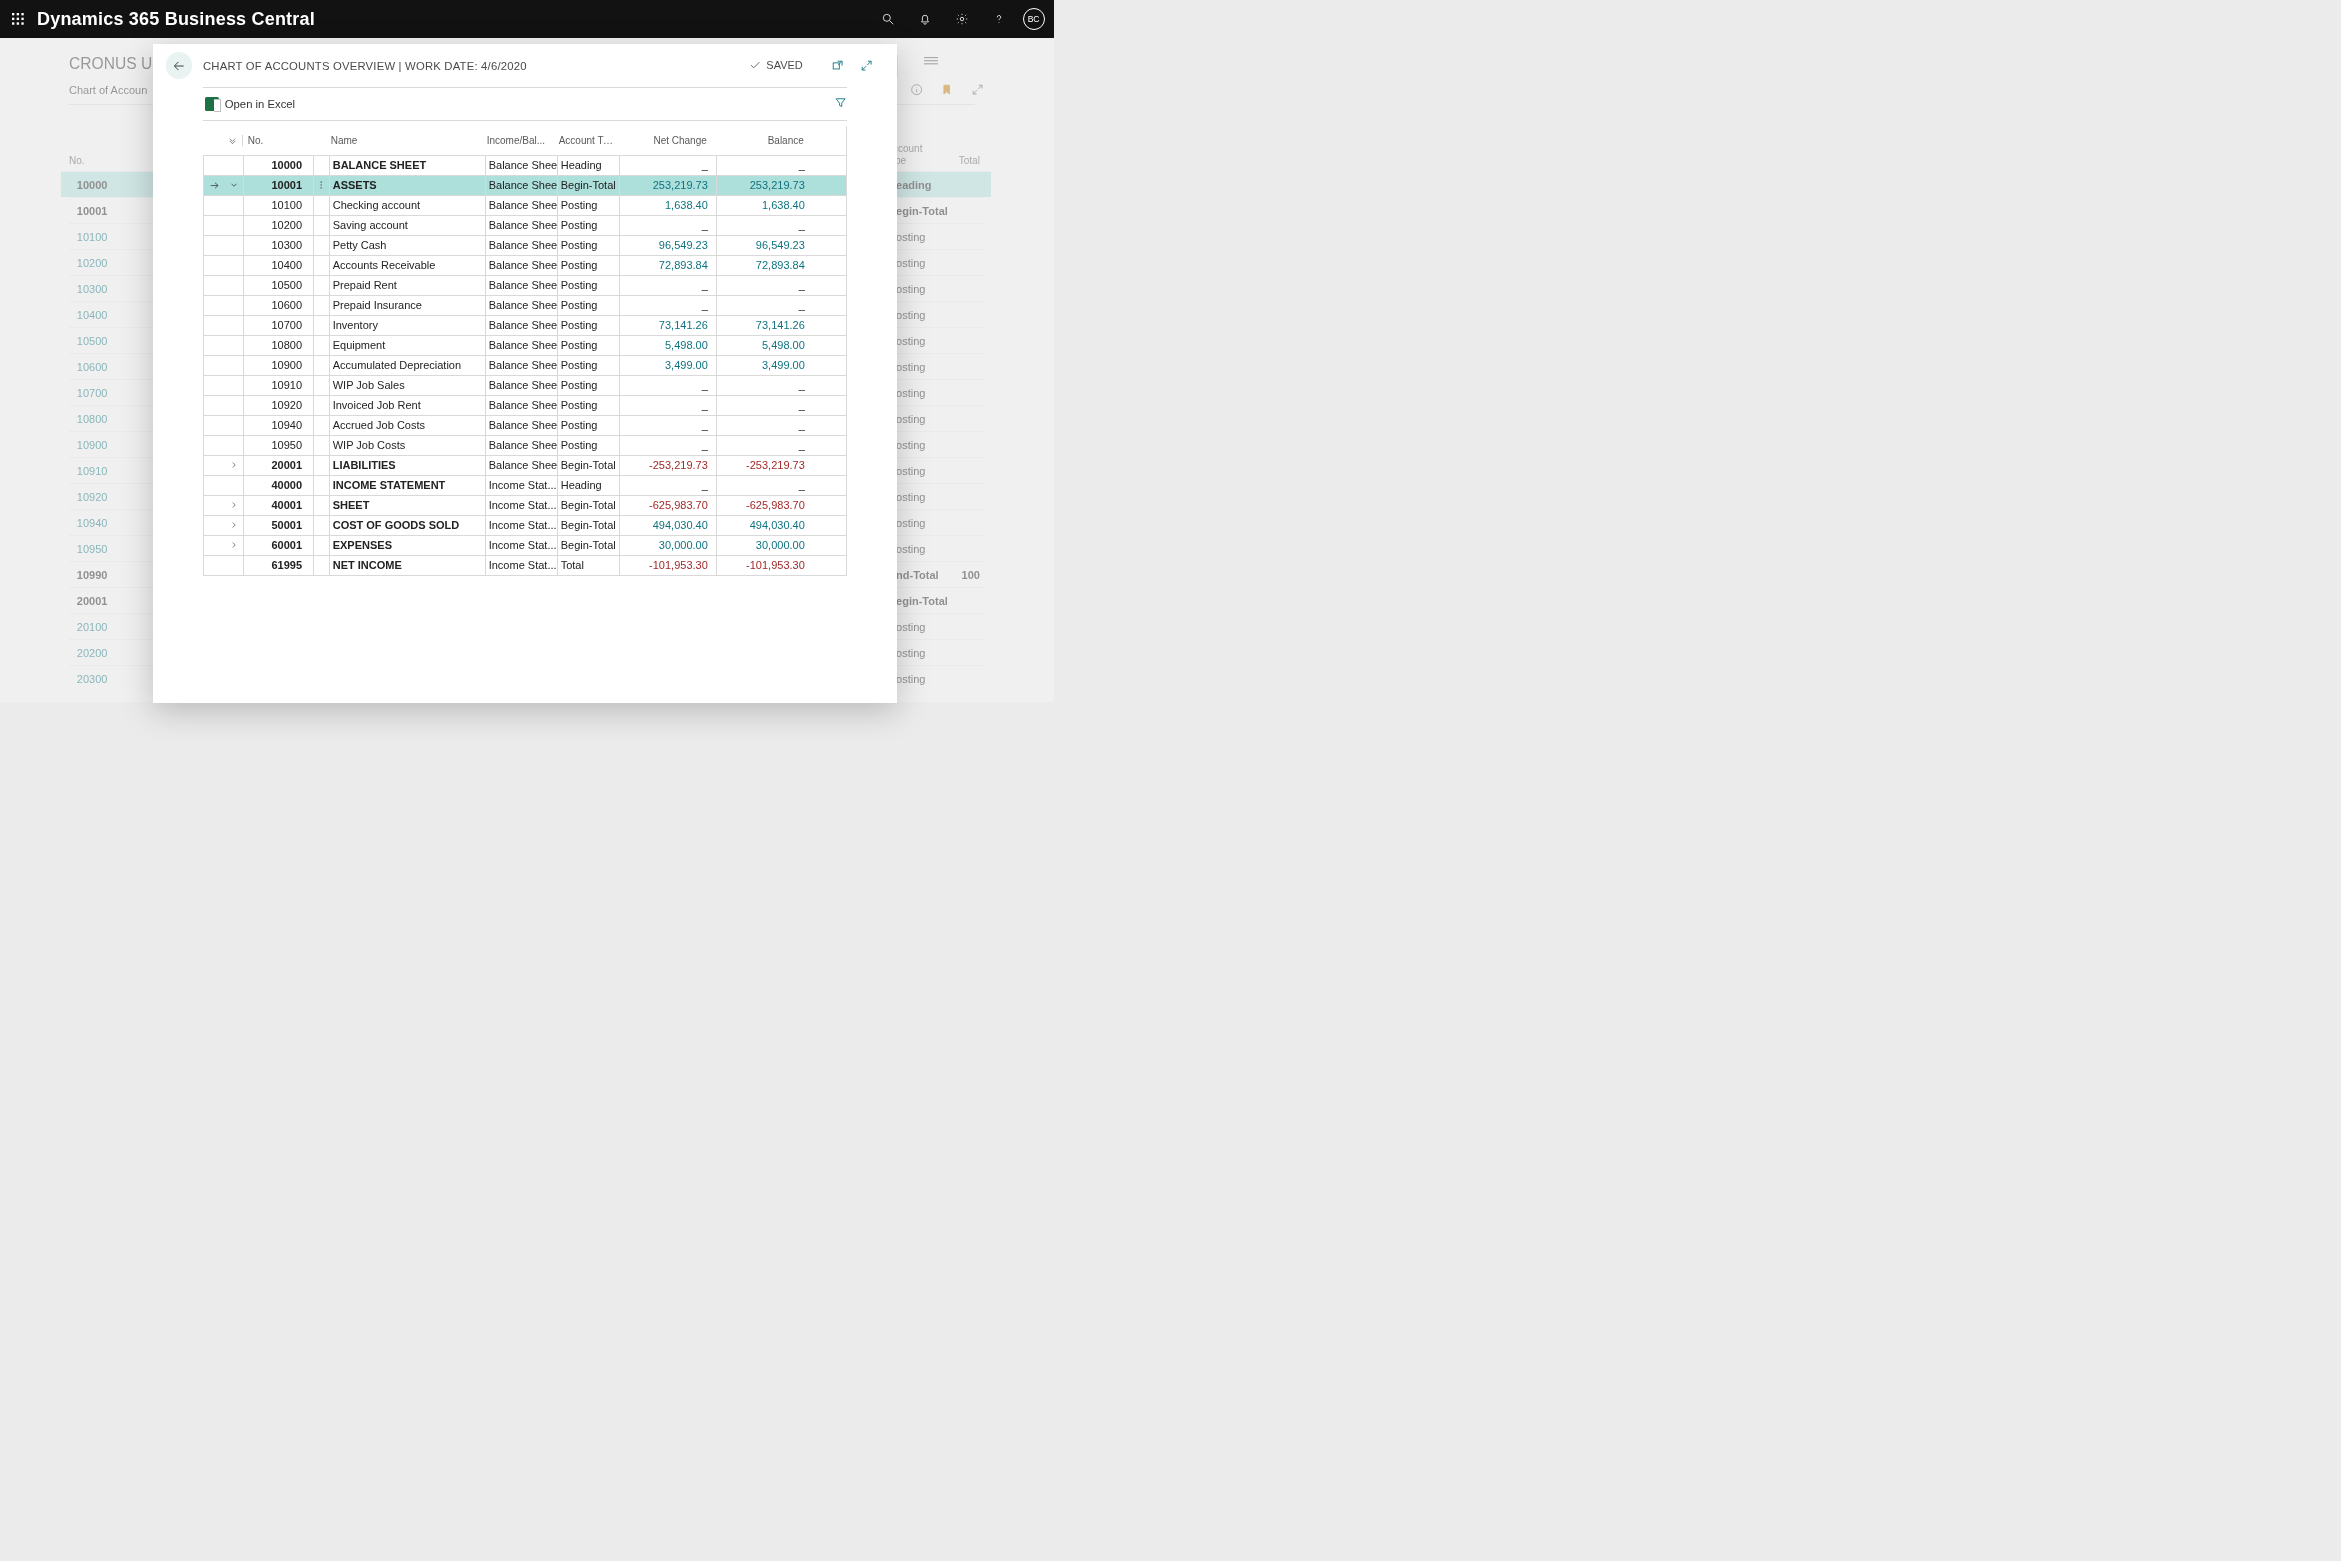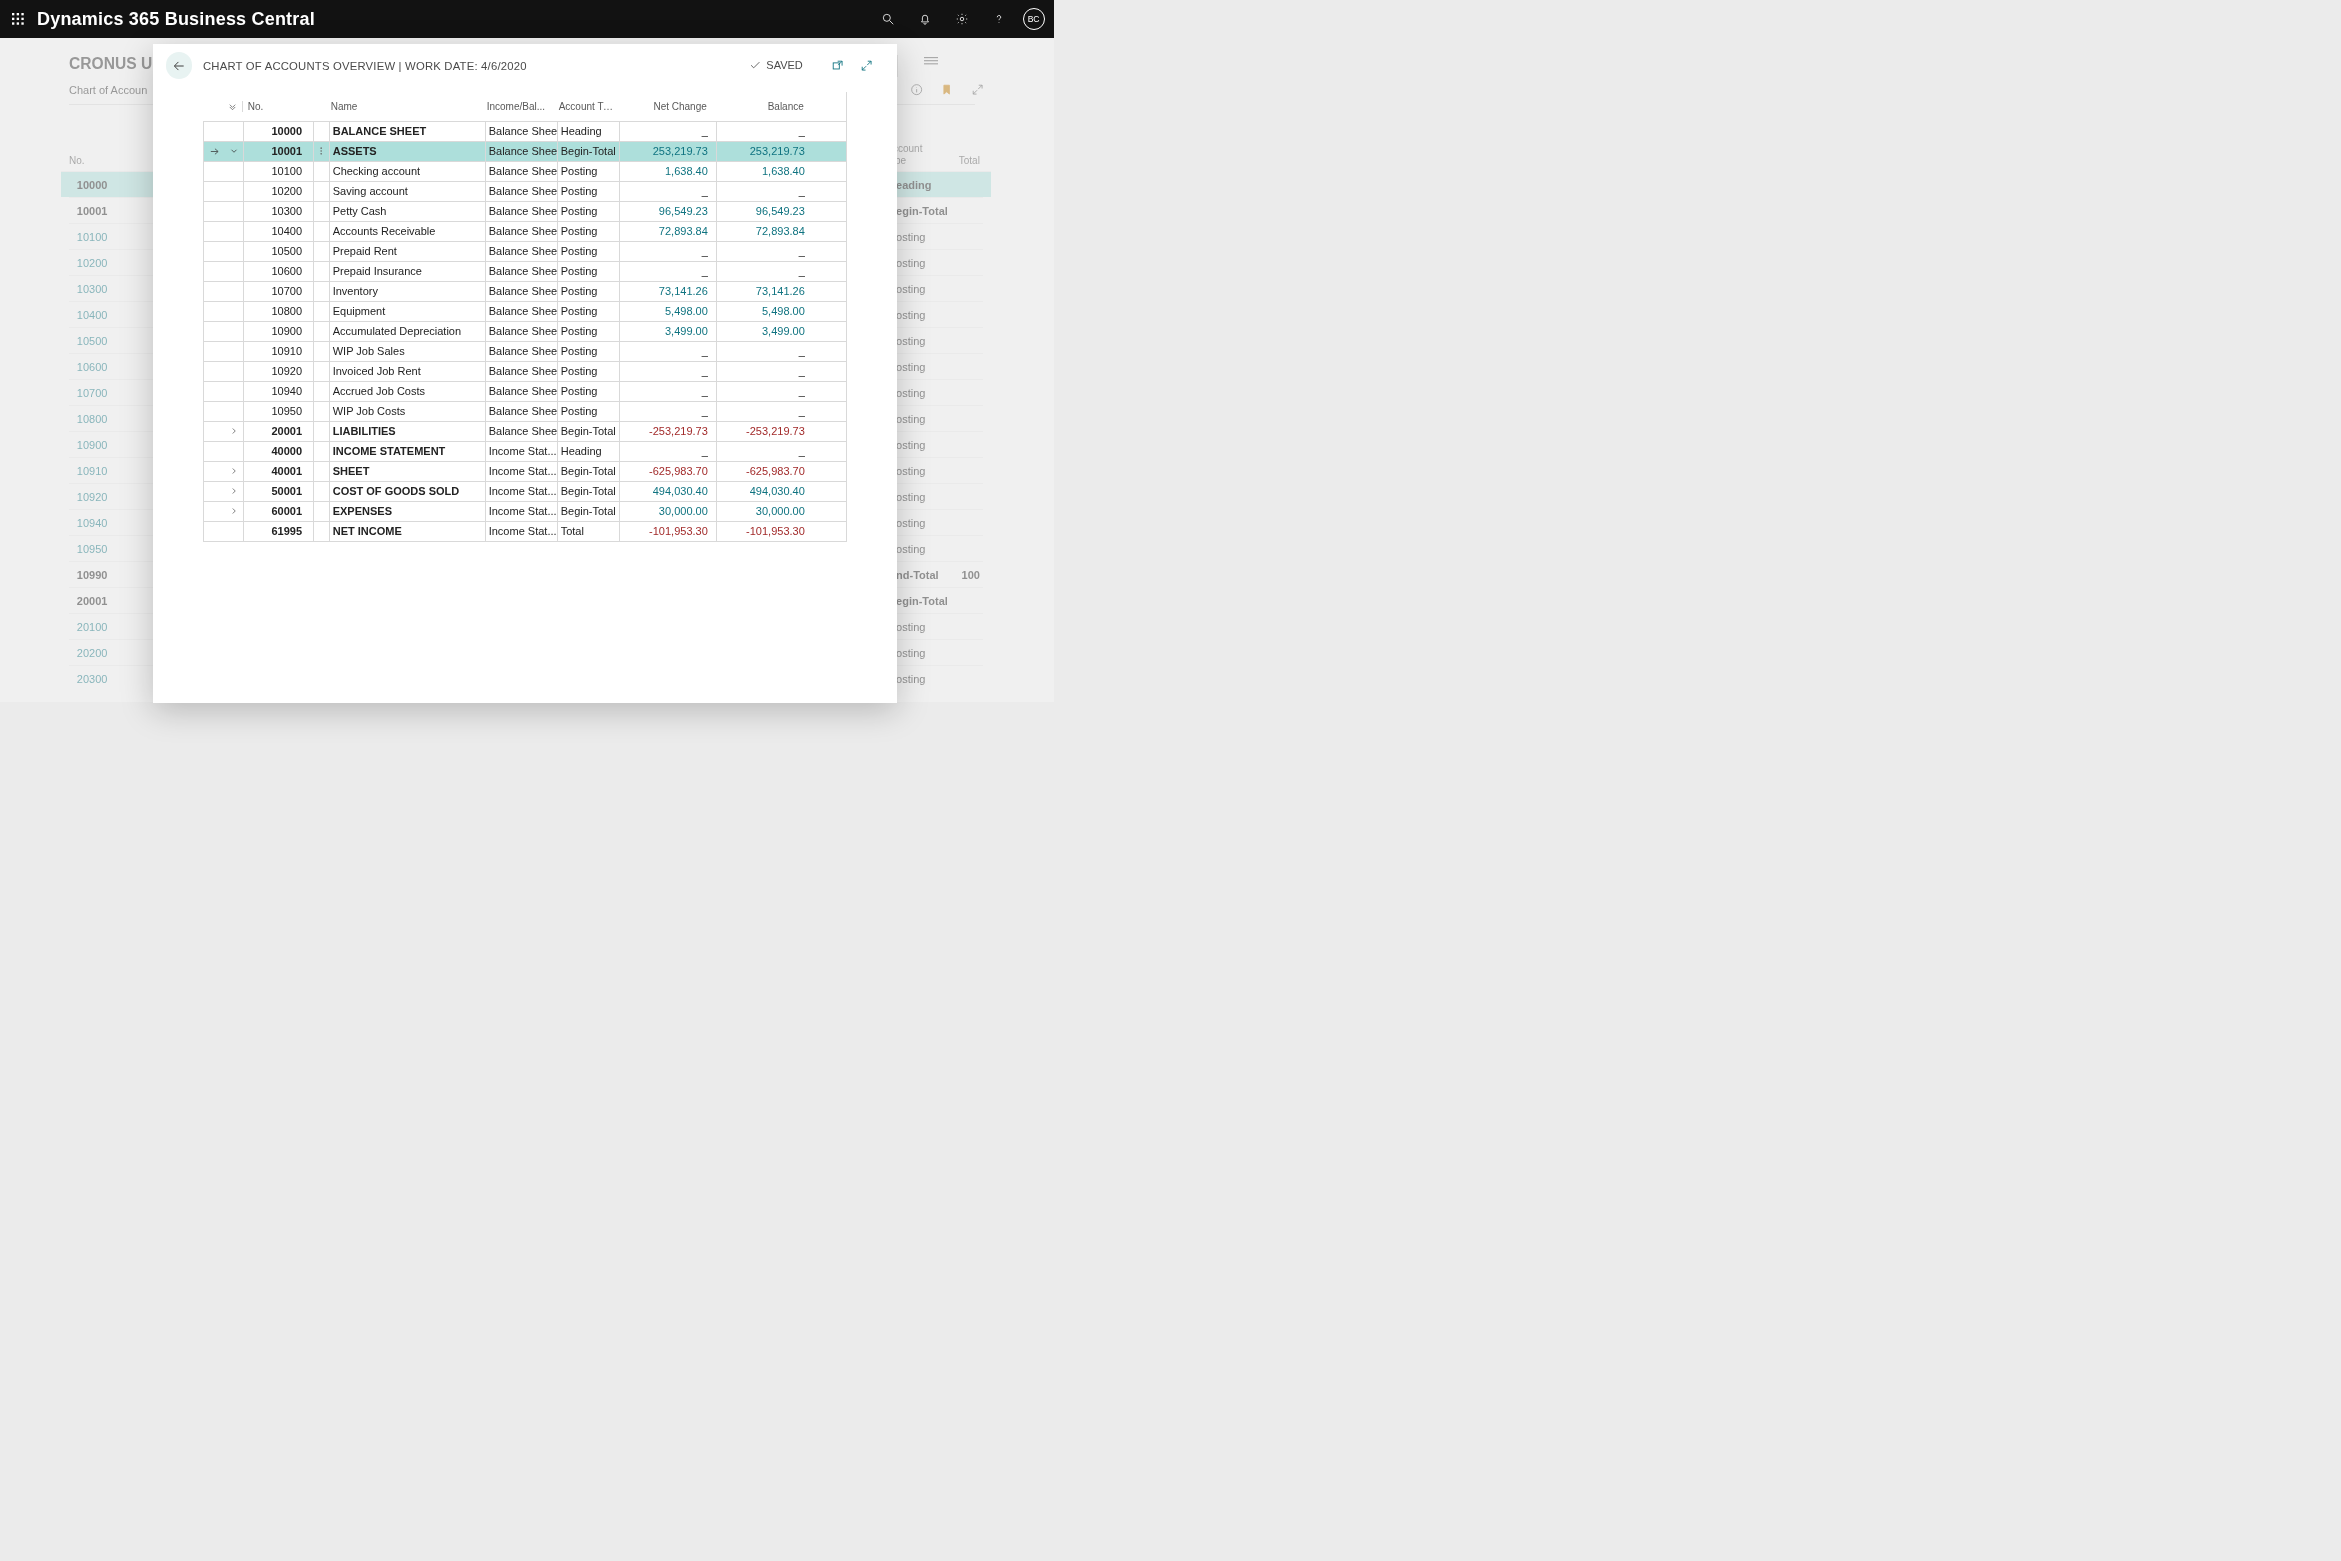--- a/index.html
+++ b/index.html
@@ -23,21 +23,21 @@
   .waffle svg{width:12.5px;height:12.5px;fill:#fff;}
   .product{font-size:18px;font-weight:600;letter-spacing:0.2px;}
   .topbar .spacer{flex:1;}
   .top-icon{width:37px;height:38px;display:flex;align-items:center;justify-content:center;color:#fff;}
   .top-icon svg{width:14px;height:14px;stroke:#fff;fill:none;stroke-width:1.4;}
   .avatar{width:22px;height:22px;border-radius:50%;border:1.2px solid #fff;display:flex;align-items:center;justify-content:center;font-size:8.6px;margin-right:9.4px;margin-left:4.7px;}
   
   .bg-layer{position:absolute;left:0;top:38px;width:1054px;height:664px;background:#f6f6f6;}
   .bg-dim{position:absolute;inset:0;background:rgba(235,235,235,.55);pointer-events:none;}
   .bg-head{position:absolute;left:0;top:0;width:1054px;height:78px;}
-  .bg-breadcrumb{position:absolute;left:69px;top:17px;font-size:15.6px;font-weight:700;color:#333;}
+  .bg-breadcrumb{position:absolute;left:69px;top:17px;font-size:15.6px;font-weight:400;color:#333;}
   .bg-pagetitle{position:absolute;left:69px;top:46px;font-size:11px;color:#333;text-align:center;}
   .bg-pagetitle-border{position:absolute;left:69px;top:66px;width:906px;border-top:0.8px solid var(--border);}
   .bg-hdr-icons{position:absolute;right:70px;top:45px;display:flex;gap:17px;align-items:center;color:#595959;}
   .bg-hdr-sep{position:absolute;right:156px;top:17px;height:22px;border-left:0.8px solid #cfcfcf;}
   .bg-hdr-more{position:absolute;right:116px;top:17px;}
   .bg-hdr-icons svg{width:13.3px;height:13.3px;stroke:#4a4a4a;fill:none;stroke-width:1.5;}
   
   .bg-table-left{position:absolute;left:69px;top:94px;width:86px;}
   .bg-table-right{position:absolute;left:893px;top:94px;width:90px;}
   .bg-col-head{font-size:10px;color:#595959;height:39px;display:flex;align-items:flex-end;padding-bottom:4.7px;}
@@ -278,20 +278,30 @@
     <div class="head-icon" style="margin-left:7.8px">
         <svg viewBox="0 0 24 24">
           <path d="M14 4h6v6"></path>
           <path d="M10 20H4v-6"></path>
           <path d="M20 4l-7 7"></path>
           <path d="M4 20l7-7"></path>
         </svg>
       </div>
   </div>
 
+  <div class="panel-toolbar">
+    <div class="excel">
+      <span class="excel-ico"></span>
+      <span>Open in Excel</span>
+    </div>
+    <div class="spacer"></div>
+    <div class="filter-ico"><svg viewBox="0 0 24 24">
+          <path d="M4 5h16l-6 8v6l-4-2v-4z"></path>
+        </svg></div>
+  </div>
 
   <div class="grid">
     <div class="ghead">
       <div class="cell c0"></div>
       <div class="cell c1 arrow">
           <svg viewBox="0 0 24 24">
             <polyline points="6 8 12 14 18 8"></polyline>
             <polyline points="6 13 12 19 18 13"></polyline>
           </svg>
         </div>

